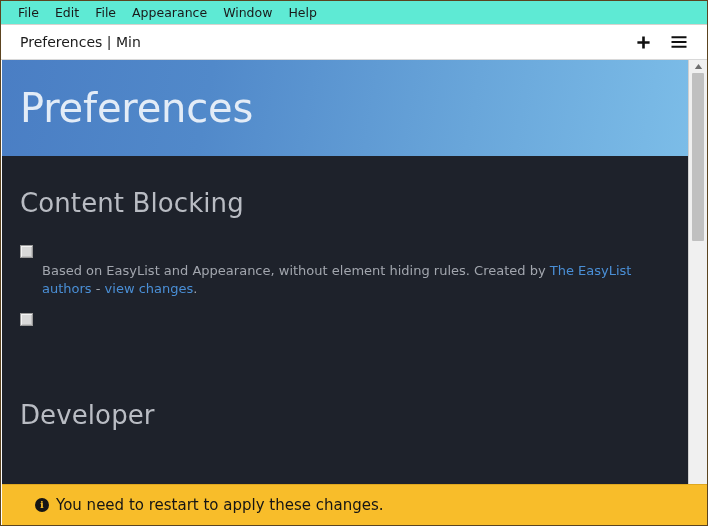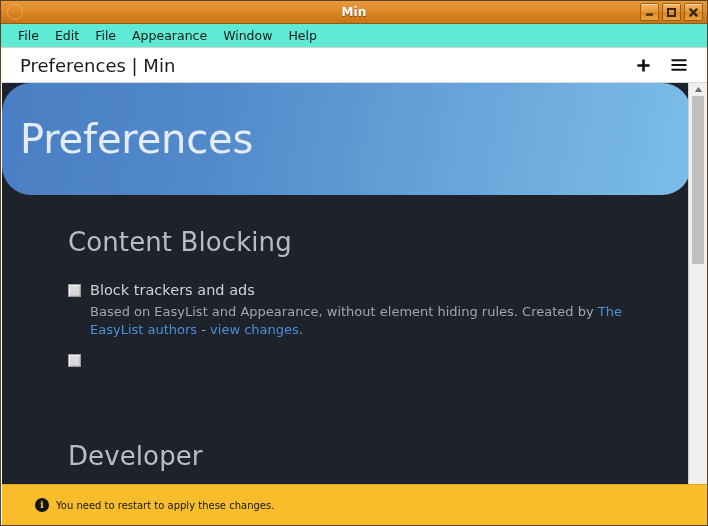--- a/index.html
+++ b/index.html
@@ -101,21 +101,21 @@
   .tabstrip {
     height: 35px;
     flex: 0 0 35px;
     background: #ffffff;
     border-bottom: 1px solid #d8d8d8;
     display: flex;
     align-items: center;
     box-sizing: border-box;
   }
   .tab-title {
-    font-size: 18px;
+    font-size: 14px;
     color: #1b1b1b;
     padding-left: 19px;
     flex: 1 1 auto;
     white-space: nowrap;
     overflow: hidden;
   }
   .tab-actions {
     display: flex;
     align-items: center;
     gap: 16px;
@@ -141,39 +141,37 @@
     position: absolute;
     left: 0; top: 0;
     width: 689px;
     bottom: 0;
     background: #1e222b;
     overflow: hidden;
   }
 
   
   .banner {
-    height: 112px;
+    height: 96px;
     background: linear-gradient(100deg, #4a7ec4 0%, #5189ca 30%, #69a6da 68%, #7cbde8 100%);
     display: flex;
     align-items: center;
     box-sizing: border-box;
     padding-left: 18px;
-    border-radius: 29px;
   }
   .banner-title {
     font-size: 40px;
     color: #e3ecf7;
     font-weight: normal;
     letter-spacing: -0.2px;
     margin: 0;
   }
 
   .section {
     padding: 0 18px;
-    margin-left: 48px;
   }
   .section-heading {
     font-size: 26px;
     color: #b9bcc3;
     font-weight: normal;
     margin: 32px 0 24px 0;
     letter-spacing: 0.1px;
   }
   .section-heading.appearance {
     margin-top: 60px;
@@ -266,50 +264,29 @@
     font-size: 10px;
     font-weight: bold;
     display: flex;
     align-items: center;
     justify-content: center;
     margin-right: 7px;
     font-family: "DejaVu Serif", serif;
     line-height: 1;
   }
   .notice-text {
-    font-size: 10px;
+    font-size: 15px;
     color: #151515;
   }
 </style>
 </head>
 <body>
 
 <div class="window">
 
-  <div class="titlebar">
-    <div class="title-appicon"></div>
-    <div class="title-text">Min</div>
-    <div class="win-buttons">
-      <div class="win-btn">
-        <svg width="11" height="11" viewBox="0 0 11 11">
-          <rect x="2" y="6.5" width="7" height="2.2" fill="#3d2606"></rect>
-        </svg>
-      </div>
-      <div class="win-btn">
-        <svg width="11" height="11" viewBox="0 0 11 11">
-          <rect x="2" y="2" width="7" height="7" fill="none" stroke="#3d2606" stroke-width="2"></rect>
-        </svg>
-      </div>
-      <div class="win-btn">
-        <svg width="11" height="11" viewBox="0 0 11 11">
-          <path d="M2.4 2.4 L8.6 8.6 M8.6 2.4 L2.4 8.6" stroke="#3d2606" stroke-width="2.4" stroke-linecap="round"></path>
-        </svg>
-      </div>
-    </div>
-  </div>
 
   <div class="menubar">
     <div class="menu-item">File</div>
     <div class="menu-item">Edit</div>
     <div class="menu-item">File</div>
     <div class="menu-item">Appearance</div>
     <div class="menu-item">Window</div>
     <div class="menu-item">Help</div>
   </div>
 
@@ -335,21 +312,20 @@
 
       <div class="banner">
         <h1 class="banner-title">Preferences</h1>
       </div>
 
       <div class="section">
         <h2 class="section-heading">Content Blocking</h2>
 
         <div class="pref-row">
           <span class="checkbox"></span>
-          <span class="pref-label">Block trackers and ads</span>
         </div>
         <div class="pref-desc">
           <span>Based on EasyList and Appearance, without element hiding rules. Created by </span><a href="#">The EasyList authors</a><span> - </span><a href="#">view changes</a><span>.</span>
         </div>
 
         <div class="pref-row">
           <span class="checkbox"></span>
         </div>
         <div class="row-gap"></div>
 

